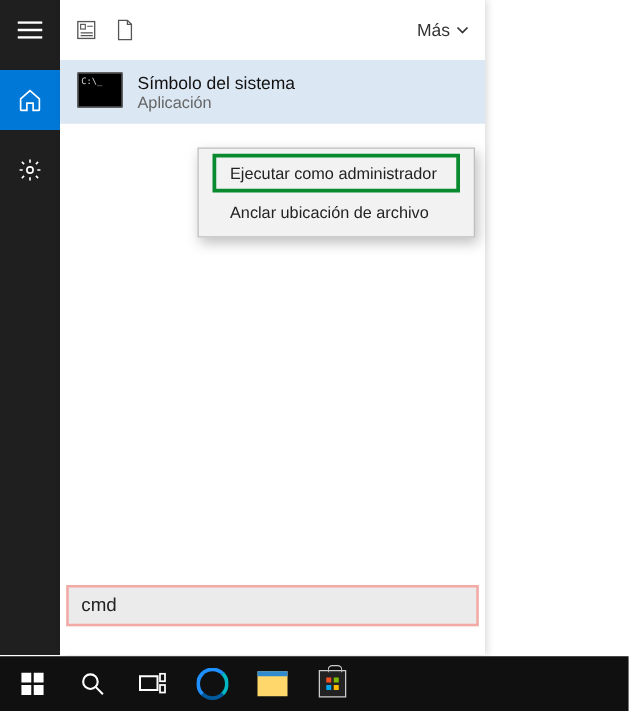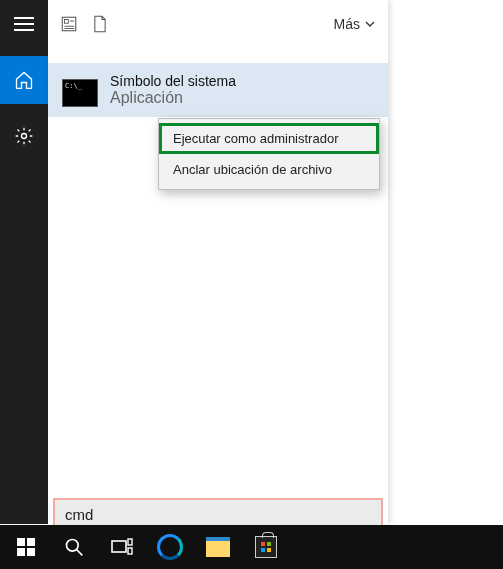--- a/index.html
+++ b/index.html
@@ -24,44 +24,44 @@
   .panel-top .spacer { flex:1; }
   .panel-top .mas { font-size:14px; color:#333; display:flex; align-items:center; gap:4px; }
 
   .section-header {
     font-size:13px; font-weight:600; color:#222; padding:8px 14px 6px;
     display:flex; align-items:center; gap:8px;
   }
   .annot-arrow { color:#d40000; display:flex; align-items:center; }
 
   .result-row {
-    background:#dbe7f3; padding:10px 14px; display:flex; gap:12px; align-items:flex-end;margin-top:15px;
+    background:#dbe7f3; padding:10px 14px; display:flex; gap:12px; align-items:flex-start;
   }
   .cmd-thumb {
     width:36px; height:28px; background:#000; border:1px solid #555; position:relative;
     display:flex; align-items:flex-start; justify-content:flex-start; padding:2px;
   }
   .cmd-thumb::before { content:"C:\\_"; color:#ddd; font-size:7px; font-family:monospace; }
   .result-text .title { font-size:14px; color:#111; }
-  .result-text .sub { font-size:16px; color:#666; }
+  .result-text .sub { font-size:13px; color:#666; }
 
   .context-menu {
     position:absolute; left:158px; top:118px; width:222px;
     background:#f2f2f2; border:1px solid #bfbfbf; box-shadow:2px 4px 10px rgba(0,0,0,.25);
-    padding:4px 0;
+    padding:4px 11px;
   }
   .context-menu .item {
     padding:8px 14px; font-size:13px; color:#222;
   }
   .context-menu .item.highlight {
     outline:3px solid #0a8a2f; outline-offset:-3px;
   }
 
   .search-box {
-    position:absolute; left:53px; bottom:38px; width:330px; height:33px;
+    position:absolute; left:53px; bottom:68px; width:330px; height:33px;
     background:#ebebeb; border:2px solid #f3a9a4; display:flex; align-items:center;
     padding:0 10px; font-size:15px; color:#222;
   }
 
   .taskbar {
     position:absolute; left:0; bottom:0; width:503px; height:44px;
     background:#101010; display:flex; align-items:center; gap:4px; padding:0 4px;
   }
   .tb-btn { width:44px; height:44px; display:flex; align-items:center; justify-content:center; color:#fff; }
   .edge-icon { width:26px; height:26px; border-radius:50%; border:3px solid #1e90ff; border-right-color:#00b7c3; border-bottom-color:#005a9e; }

